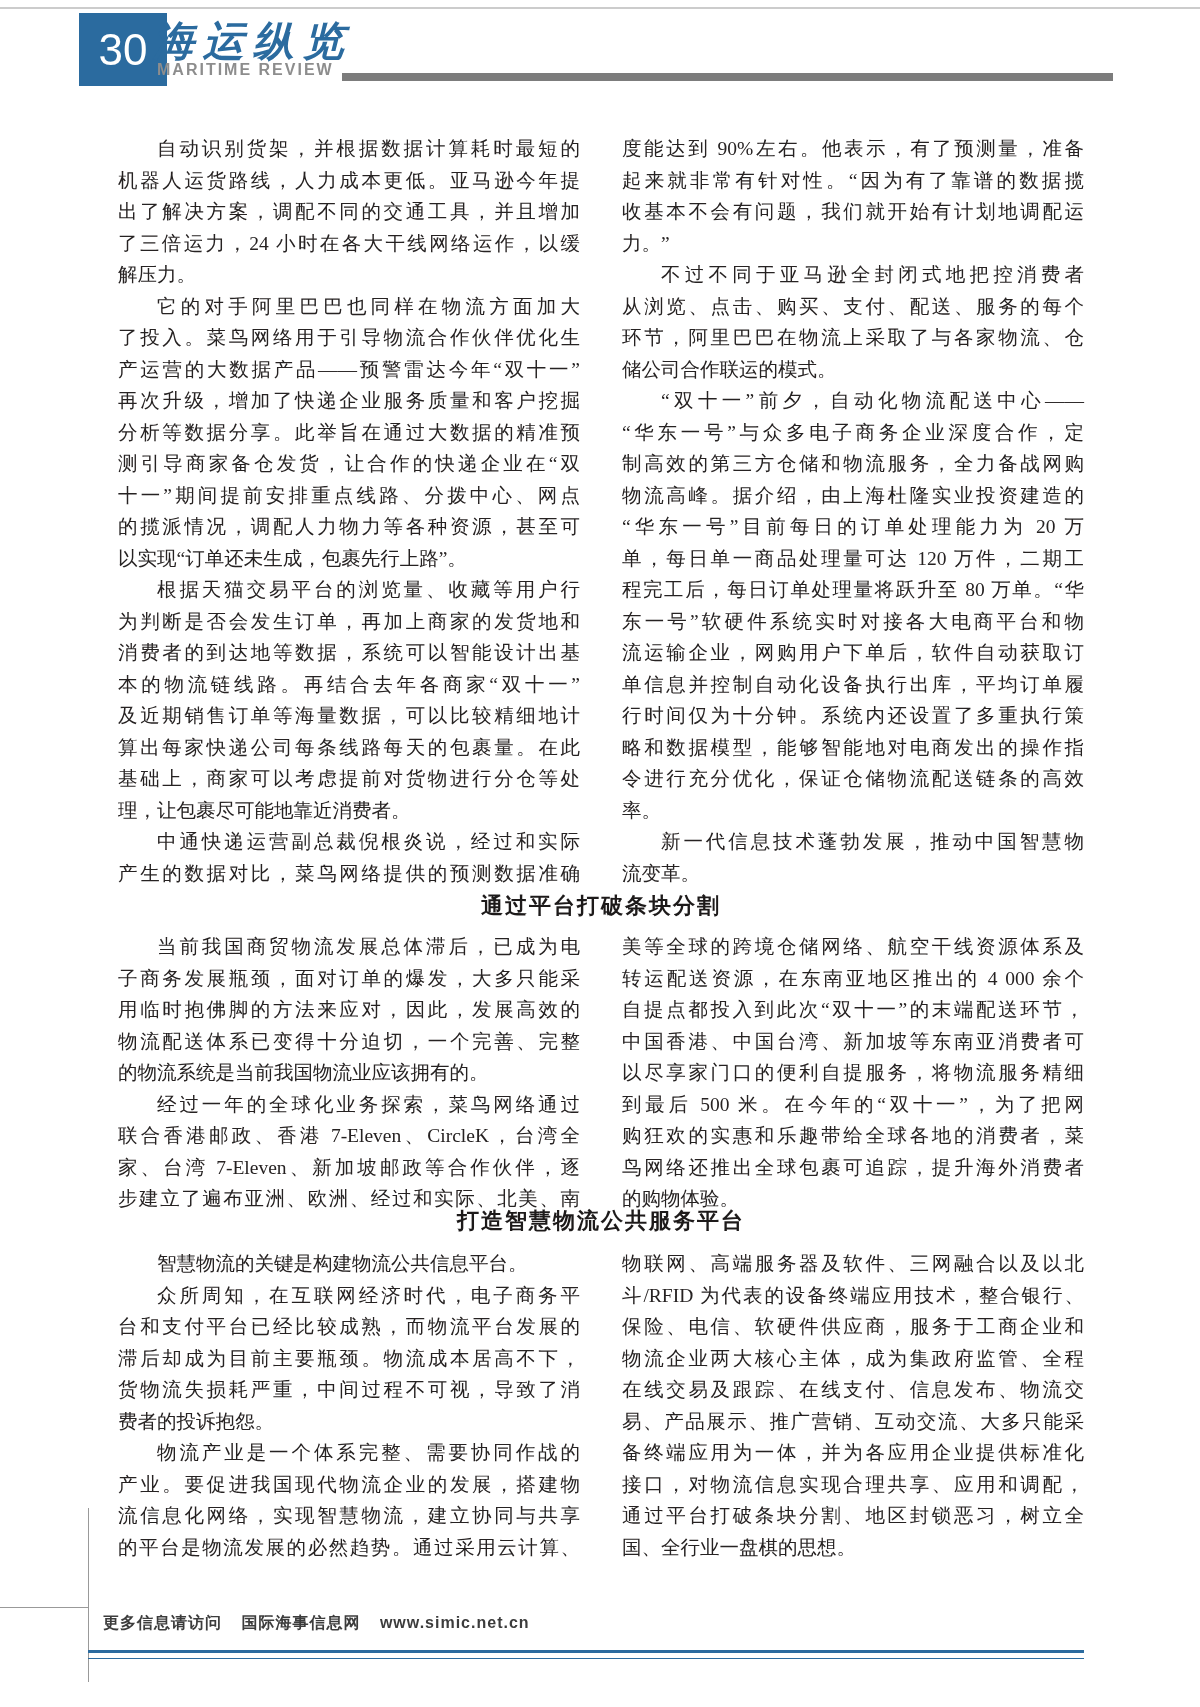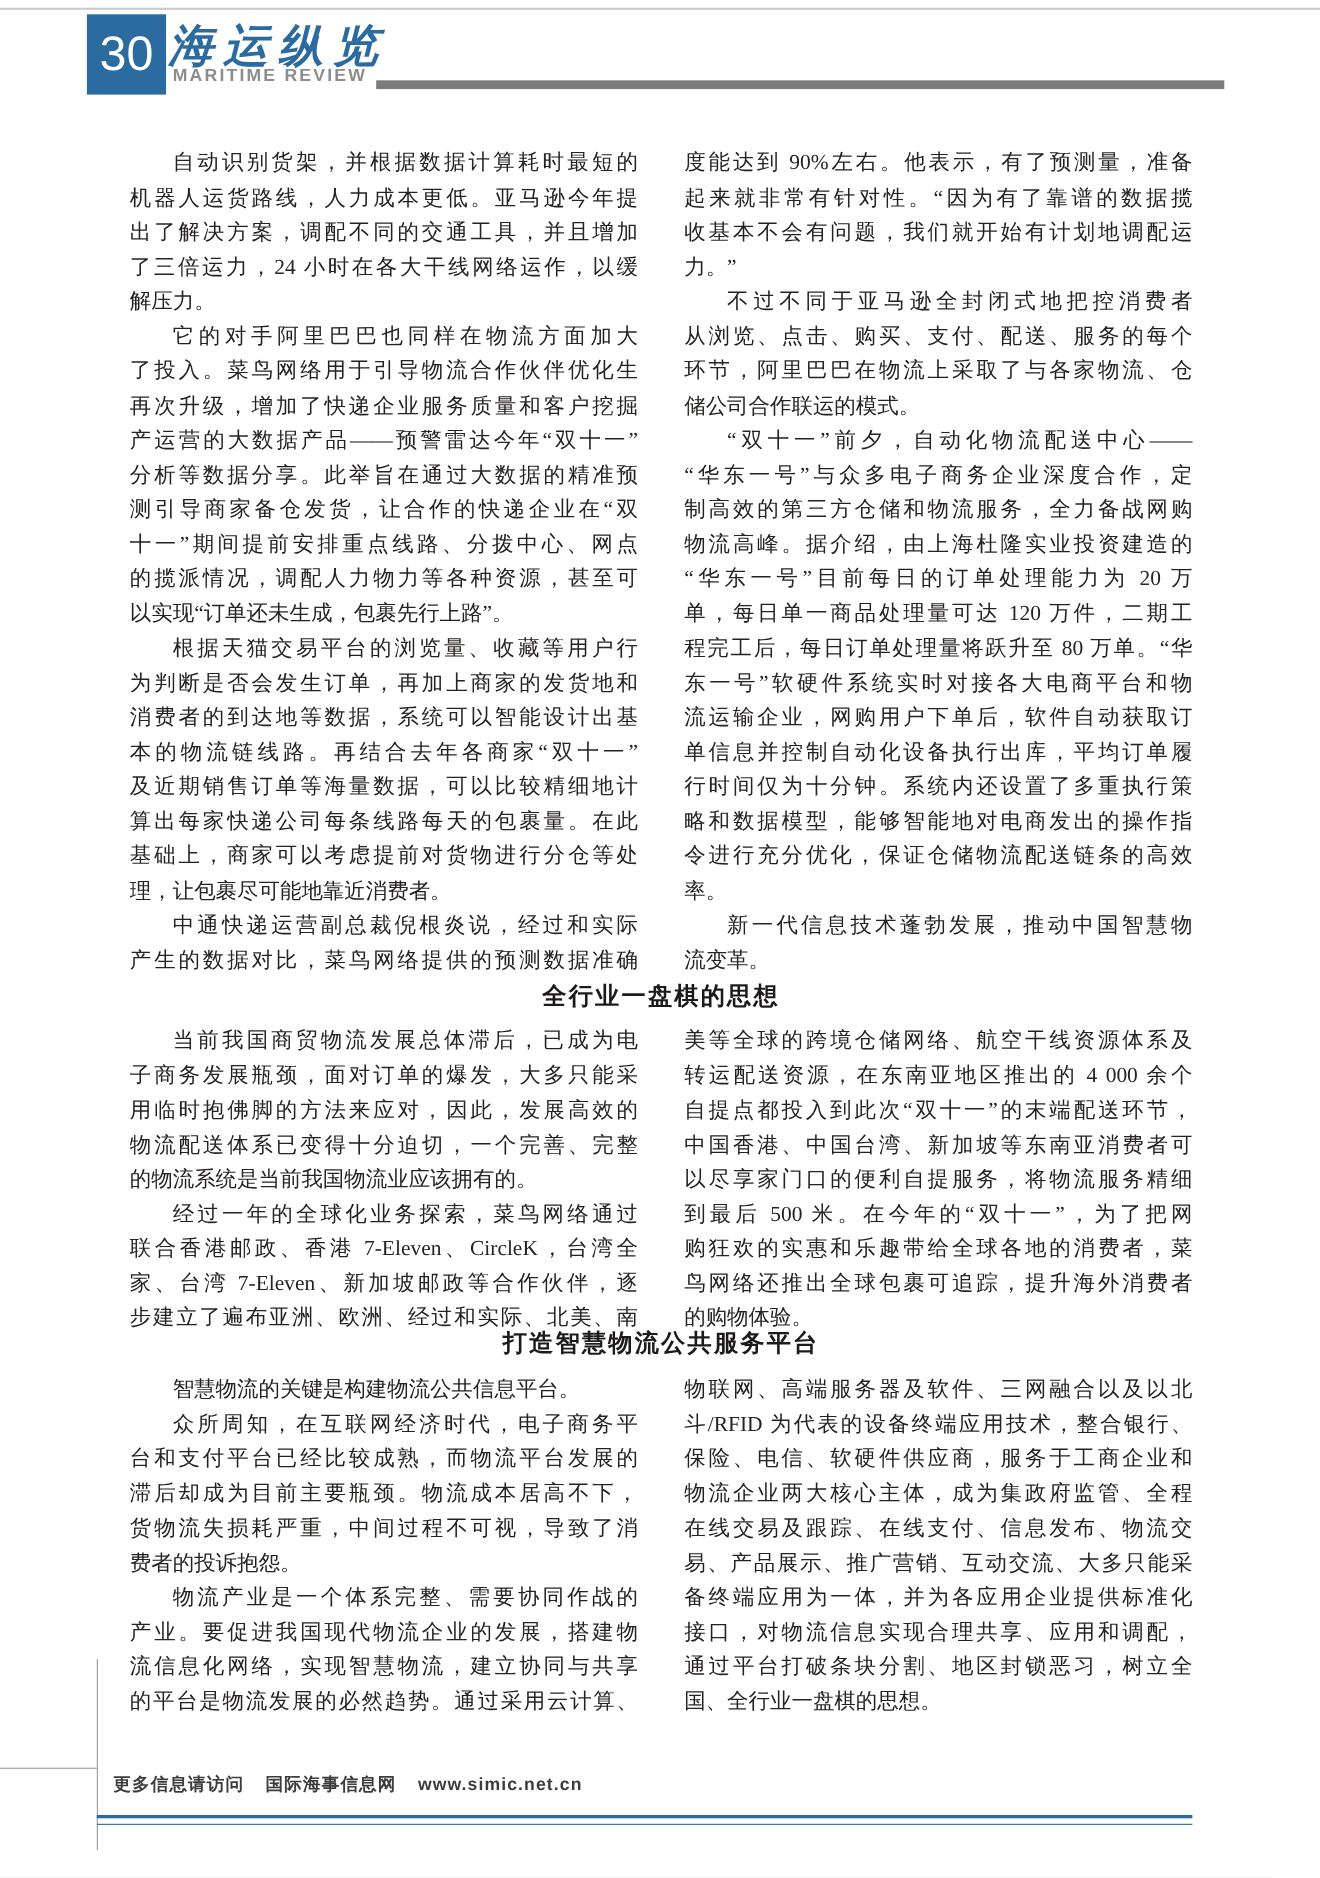--- a/index.html
+++ b/index.html
@@ -1,21 +1,21 @@
 <!DOCTYPE html>
 <html><head>
 <meta charset="utf-8">
 <style>
   html,body{margin:0;padding:0;background:#e8e8e8;}
   .page{position:relative;width:1200px;height:1707px;background:#ffffff;margin:0 auto;
         font-family:"Liberation Serif","DejaVu Serif",serif;color:#262222;overflow:hidden;}
 
   
   .topline{position:absolute;left:0;top:7px;width:1200px;height:2px;background:#cccccc;}
-  .pagenum-box{position:absolute;left:79px;top:13px;width:72px;height:73px;background:#2b6b9f;
+  .pagenum-box{position:absolute;left:79px;top:13px;width:88px;height:73px;background:#2b6b9f;
         color:#ffffff;font-family:"Liberation Sans","DejaVu Sans",sans-serif;font-size:44px;
         display:flex;align-items:center;justify-content:center;}
   .logo-cn{position:absolute;left:153px;top:14px;font-size:41px;font-weight:700;font-style:italic;
         color:#2b6b9f;letter-spacing:9px;font-family:"DejaVu Serif","Liberation Serif",serif;white-space:nowrap;}
   .logo-en{position:absolute;left:157px;top:61px;font-size:16px;font-weight:700;color:#8d8d8d;
         letter-spacing:2px;font-family:"Liberation Sans","DejaVu Sans",sans-serif;white-space:nowrap;}
   .header-bar{position:absolute;left:342px;top:73px;width:771px;height:8px;background:#7c7c7c;}
 
   
   .col{position:absolute;width:462px;font-size:19.5px;line-height:31.5px;}
@@ -59,22 +59,22 @@
   <div class="header-bar"></div>
 
   <div class="col col-left sec1">
       <div class="line indent">自动识别货架，并根据数据计算耗时最短的</div>
       <div class="line">机器人运货路线，人力成本更低。亚马逊今年提</div>
       <div class="line">出了解决方案，调配不同的交通工具，并且增加</div>
       <div class="line">了三倍运力，24 小时在各大干线网络运作，以缓</div>
       <div class="line end">解压力。</div>
       <div class="line indent">它的对手阿里巴巴也同样在物流方面加大</div>
       <div class="line">了投入。菜鸟网络用于引导物流合作伙伴优化生</div>
+      <div class="line">产运营的大数据产品——预警雷达今年“双十一”</div>
       <div class="line">再次升级，增加了快递企业服务质量和客户挖掘</div>
-      <div class="line">产运营的大数据产品——预警雷达今年“双十一”</div>
       <div class="line">分析等数据分享。此举旨在通过大数据的精准预</div>
       <div class="line">测引导商家备仓发货，让合作的快递企业在“双</div>
       <div class="line">十一”期间提前安排重点线路、分拨中心、网点</div>
       <div class="line">的揽派情况，调配人力物力等各种资源，甚至可</div>
       <div class="line end">以实现“订单还未生成，包裹先行上路”。</div>
       <div class="line indent">根据天猫交易平台的浏览量、收藏等用户行</div>
       <div class="line">为判断是否会发生订单，再加上商家的发货地和</div>
       <div class="line">消费者的到达地等数据，系统可以智能设计出基</div>
       <div class="line">本的物流链线路。再结合去年各商家“双十一”</div>
       <div class="line">及近期销售订单等海量数据，可以比较精细地计</div>
@@ -104,21 +104,21 @@
       <div class="line">流运输企业，网购用户下单后，软件自动获取订</div>
       <div class="line">单信息并控制自动化设备执行出库，平均订单履</div>
       <div class="line">行时间仅为十分钟。系统内还设置了多重执行策</div>
       <div class="line">略和数据模型，能够智能地对电商发出的操作指</div>
       <div class="line">令进行充分优化，保证仓储物流配送链条的高效</div>
       <div class="line end">率。</div>
       <div class="line indent">新一代信息技术蓬勃发展，推动中国智慧物</div>
       <div class="line end">流变革。</div>
     </div>
 
-  <div class="sec-heading h1">全行业一盘棋的思想</div>
+  <div class="sec-heading h1">通过平台打破条块分割</div>
 
   <div class="col col-left sec2">
       <div class="line indent">当前我国商贸物流发展总体滞后，已成为电</div>
       <div class="line">子商务发展瓶颈，面对订单的爆发，大多只能采</div>
       <div class="line">用临时抱佛脚的方法来应对，因此，发展高效的</div>
       <div class="line">物流配送体系已变得十分迫切，一个完善、完整</div>
       <div class="line end">的物流系统是当前我国物流业应该拥有的。</div>
       <div class="line indent">经过一年的全球化业务探索，菜鸟网络通过</div>
       <div class="line">联合香港邮政、香港 7-Eleven、CircleK，台湾全</div>
       <div class="line">家、台湾 7-Eleven、新加坡邮政等合作伙伴，逐</div>

